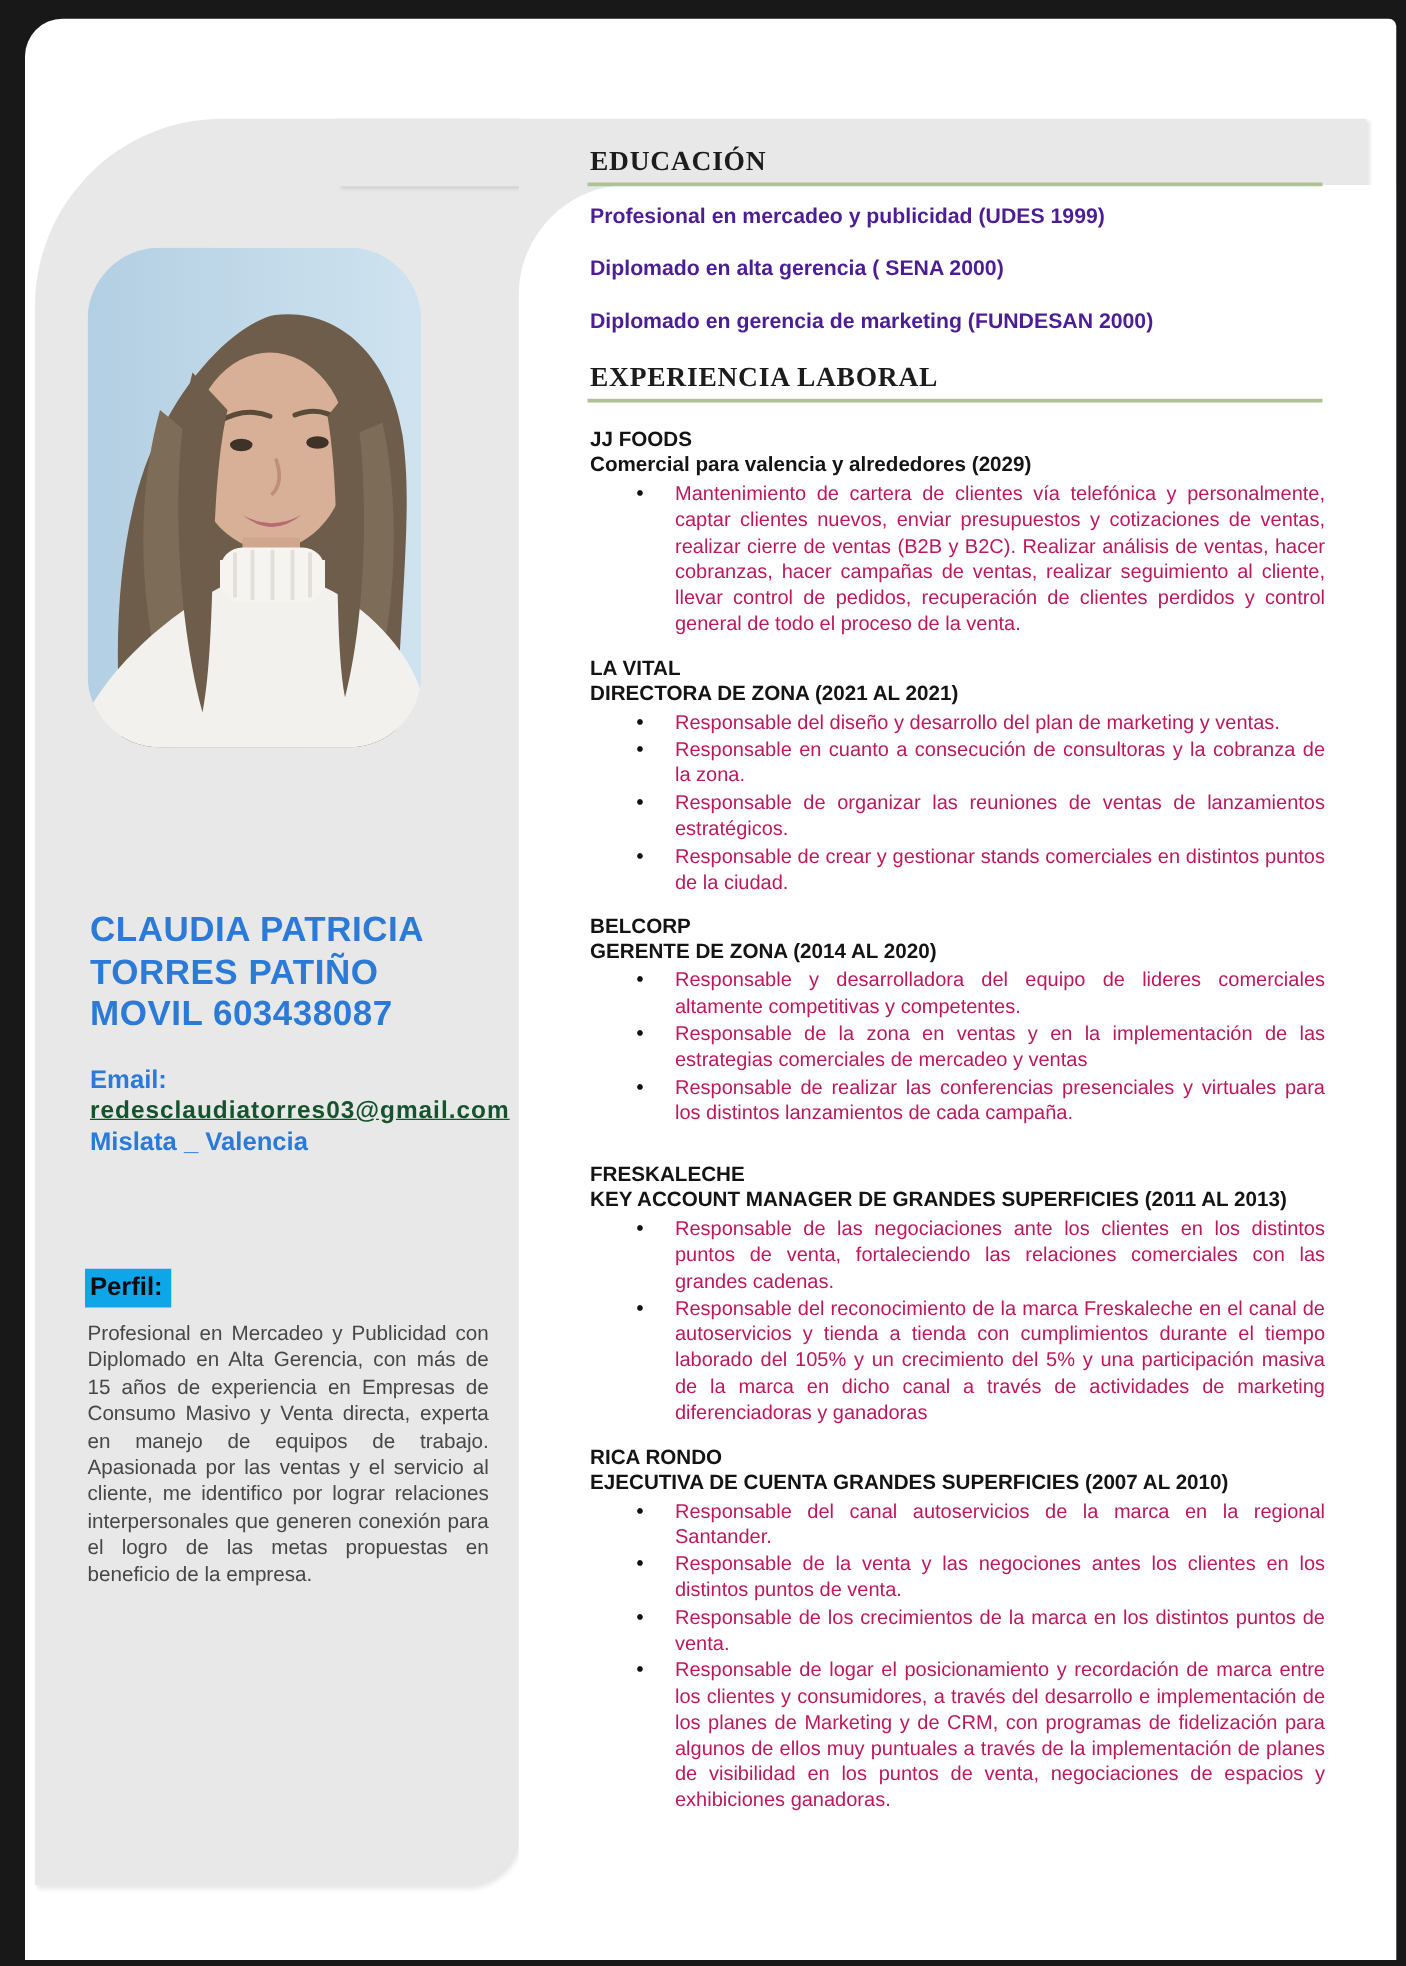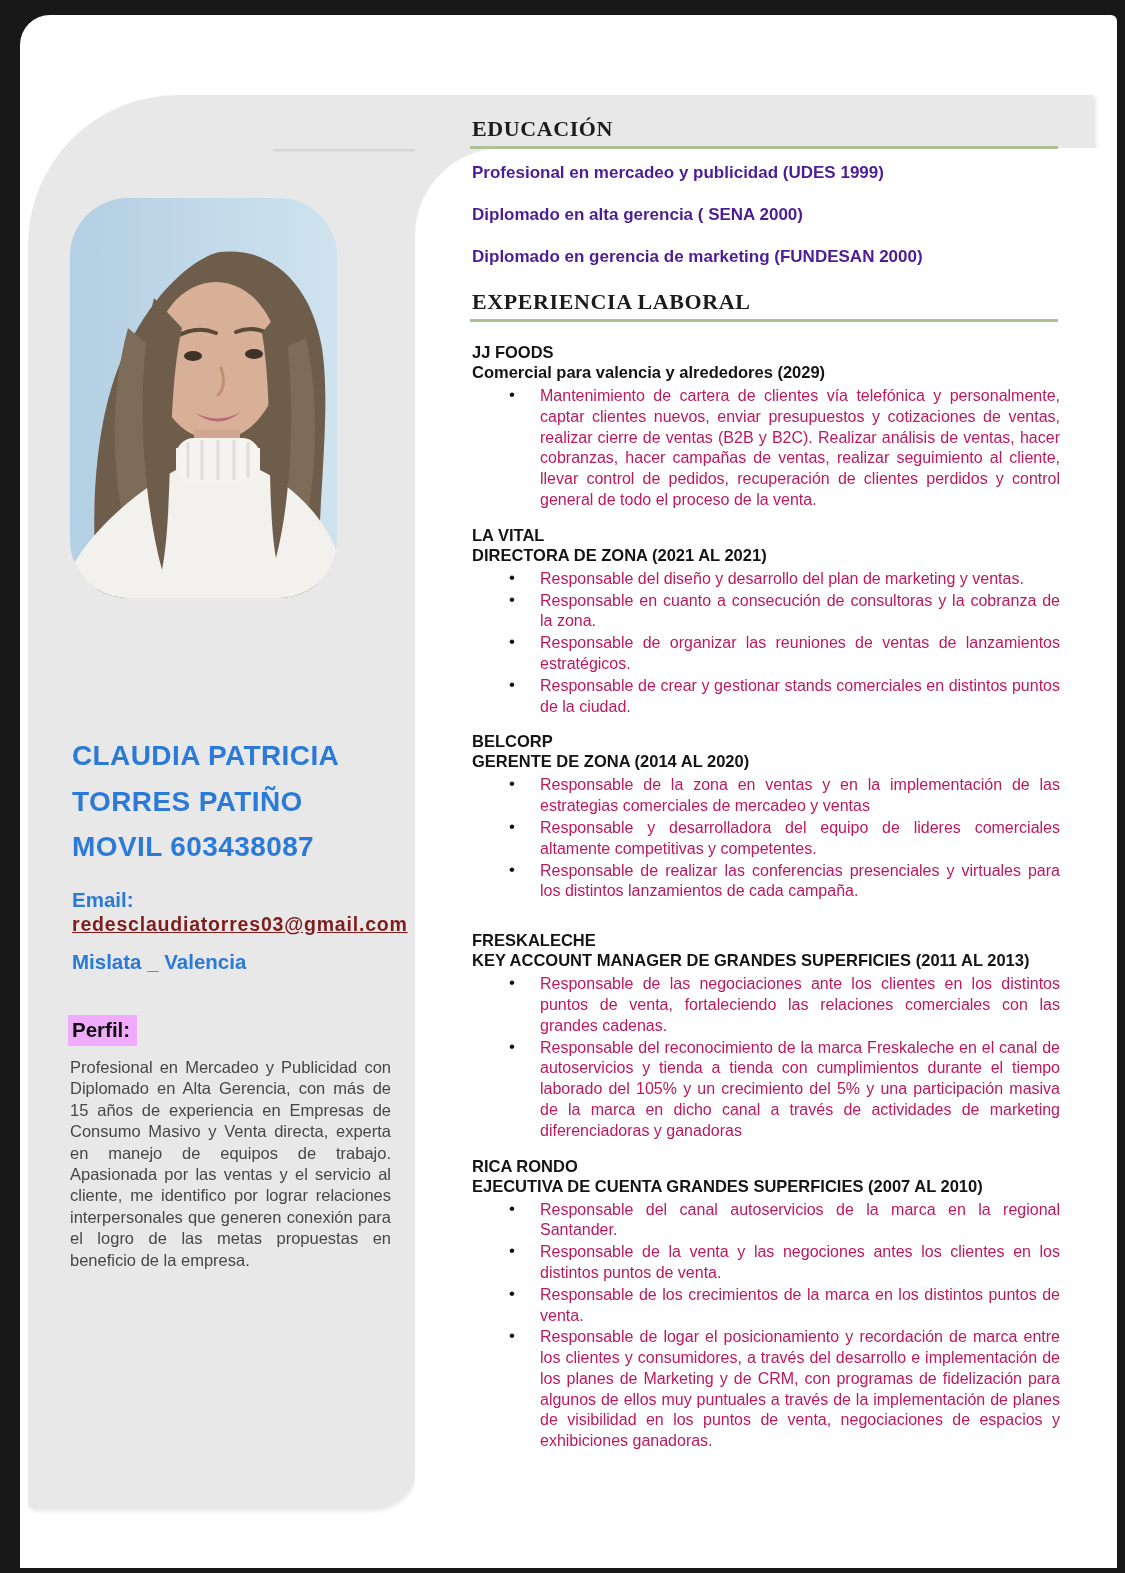--- a/index.html
+++ b/index.html
@@ -58,30 +58,30 @@
   }
   
   .photo{
     position:absolute;left:50px;top:183px;width:267px;height:400px;
     border-radius:58px;overflow:hidden;
   }
   .contact{position:absolute;left:52px;top:712px;width:330px;}
   .contact .name-line{
     font-size:28px;font-weight:bold;line-height:33.5px;letter-spacing:0.4px;
   }
-  .blue{color:#2b7ad8;margin-top:12px;}
+  .blue{color:#2b7ad8;}
   .email-label{font-size:20.5px;font-weight:bold;margin-top:23px;line-height:25px;}
   .email-link{
-    font-size:19.5px;font-weight:bold;color:#7f1d1d;
+    font-size:19.5px;font-weight:bold;color:#14532d;
     letter-spacing:0.8px;line-height:25px;display:inline-block;
   }
   .location{font-size:20.5px;font-weight:bold;line-height:25px;}
   .perfil-head{
     position:absolute;left:48px;top:1000px;
-    background:#f0abfc;color:#0d0d0d;font-size:20.5px;font-weight:bold;
+    background:#0ea5e9;color:#0d0d0d;font-size:20.5px;font-weight:bold;
     padding:3px 7px 4px 4px;
   }
   .perfil-text{
     position:absolute;left:50px;top:1042px;width:321px;
     font-size:16.5px;line-height:21.4px;text-align:justify;color:#474747;
   }
 </style>
 </head>
 <body>
 
@@ -164,22 +164,22 @@
           <li>Responsable en cuanto a consecución de consultoras y la cobranza de la zona.</li>
           <li>Responsable de organizar las reuniones de ventas de lanzamientos estratégicos.</li>
           <li>Responsable de crear y gestionar stands comerciales  en distintos puntos de la ciudad.</li>
         </ul>
       </div>
 
       <div class="job">
         <div class="job-company">BELCORP</div>
         <div class="job-role">GERENTE DE ZONA (2014 AL 2020)</div>
         <ul>
+          <li>Responsable y desarrolladora del equipo de lideres comerciales altamente competitivas y competentes.</li>
           <li>Responsable de la zona en ventas y en la implementación de las estrategias comerciales de mercadeo y ventas</li>
-          <li>Responsable y desarrolladora del equipo de lideres comerciales altamente competitivas y competentes.</li>
           <li>Responsable de realizar las conferencias presenciales y virtuales para los distintos lanzamientos de cada campaña.</li>
         </ul>
       </div>
 
       <div class="job gap-lg">
         <div class="job-company">FRESKALECHE</div>
         <div class="job-role">KEY ACCOUNT MANAGER DE GRANDES SUPERFICIES (2011 AL 2013)</div>
         <ul>
           <li>Responsable de las negociaciones ante los clientes en los distintos puntos de venta, fortaleciendo las relaciones comerciales con las grandes cadenas.</li>
           <li>Responsable del reconocimiento de la marca Freskaleche en el canal de autoservicios y tienda a tienda con cumplimientos durante el tiempo laborado del 105% y un crecimiento del 5% y una participación masiva de la marca en dicho canal a través de actividades de marketing diferenciadoras y ganadoras</li>

